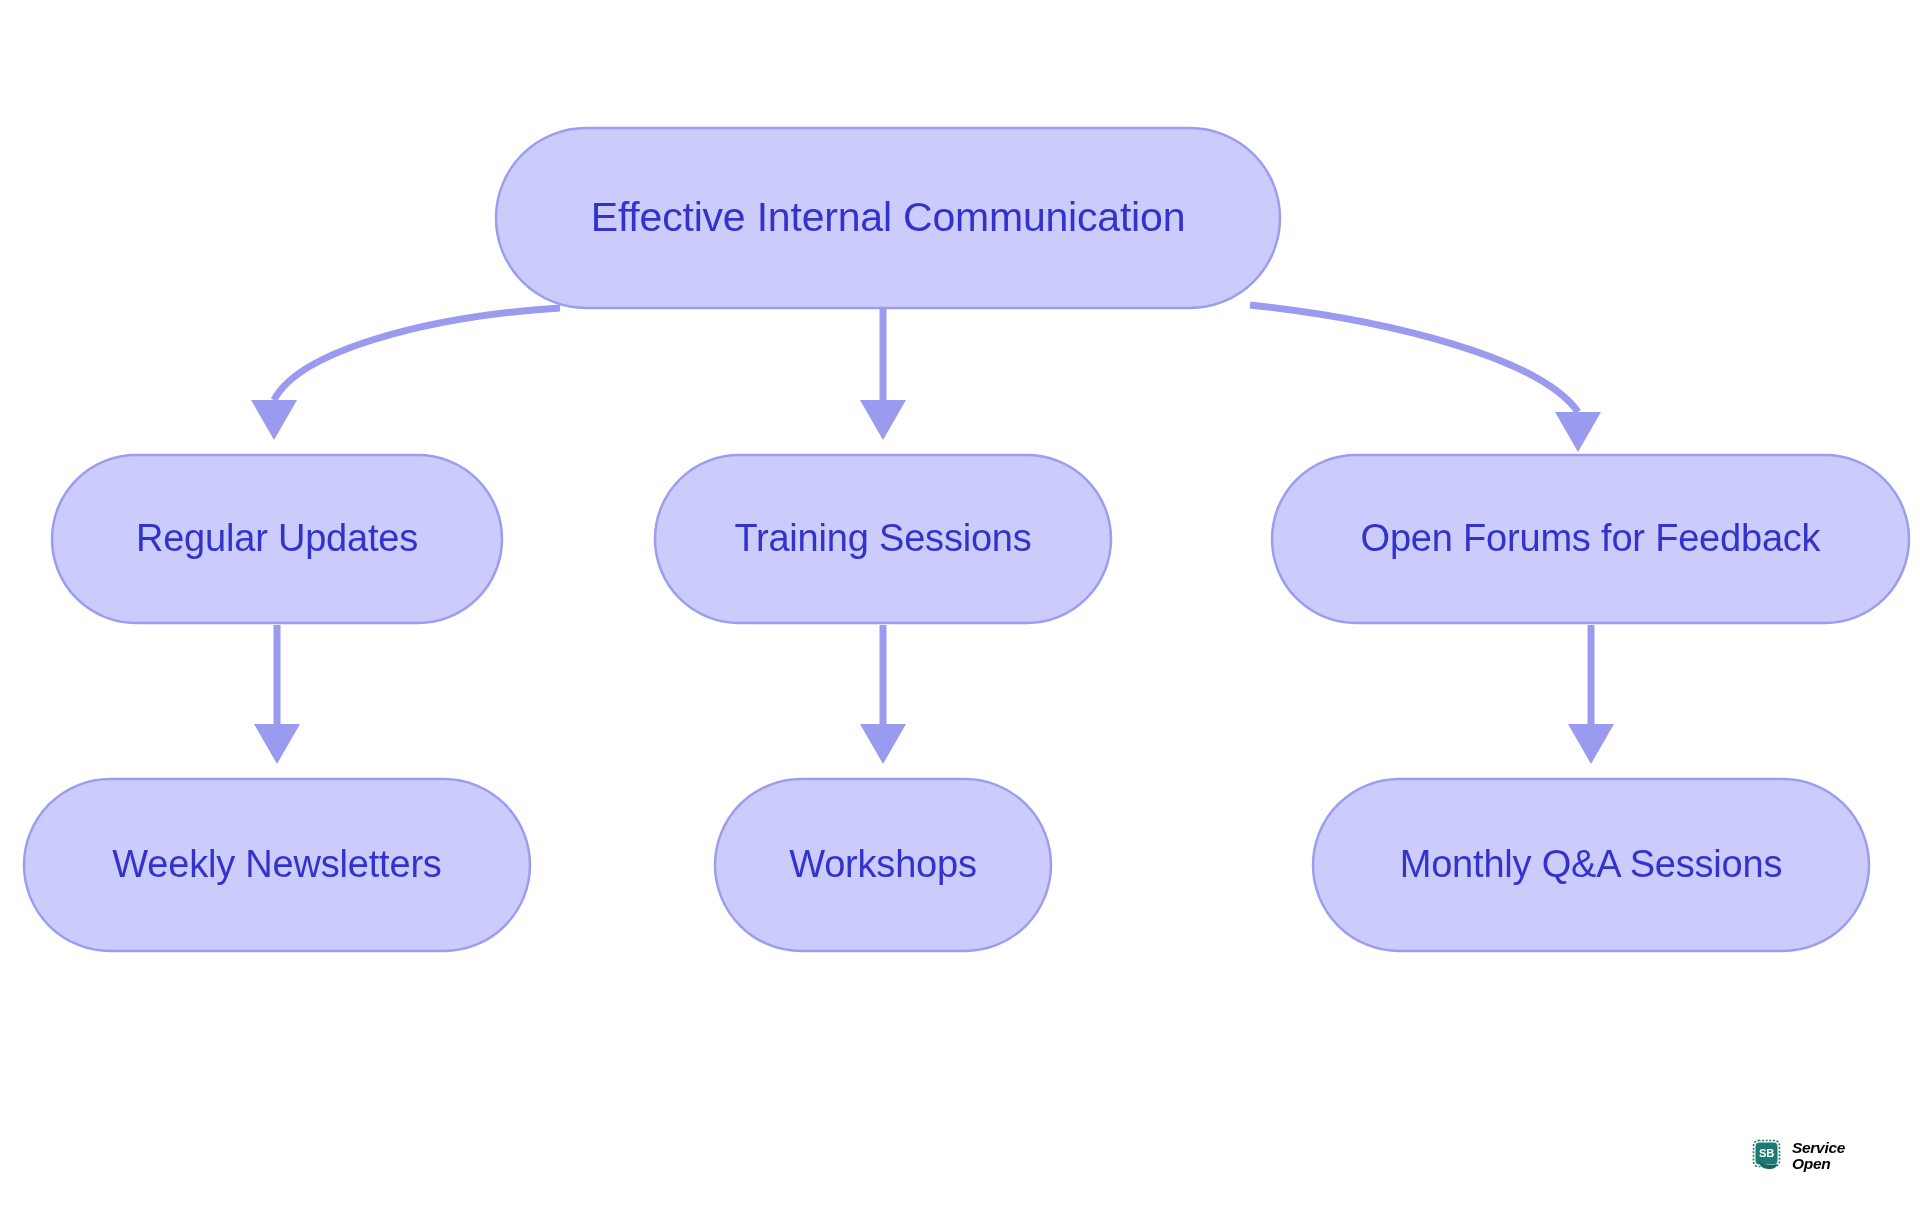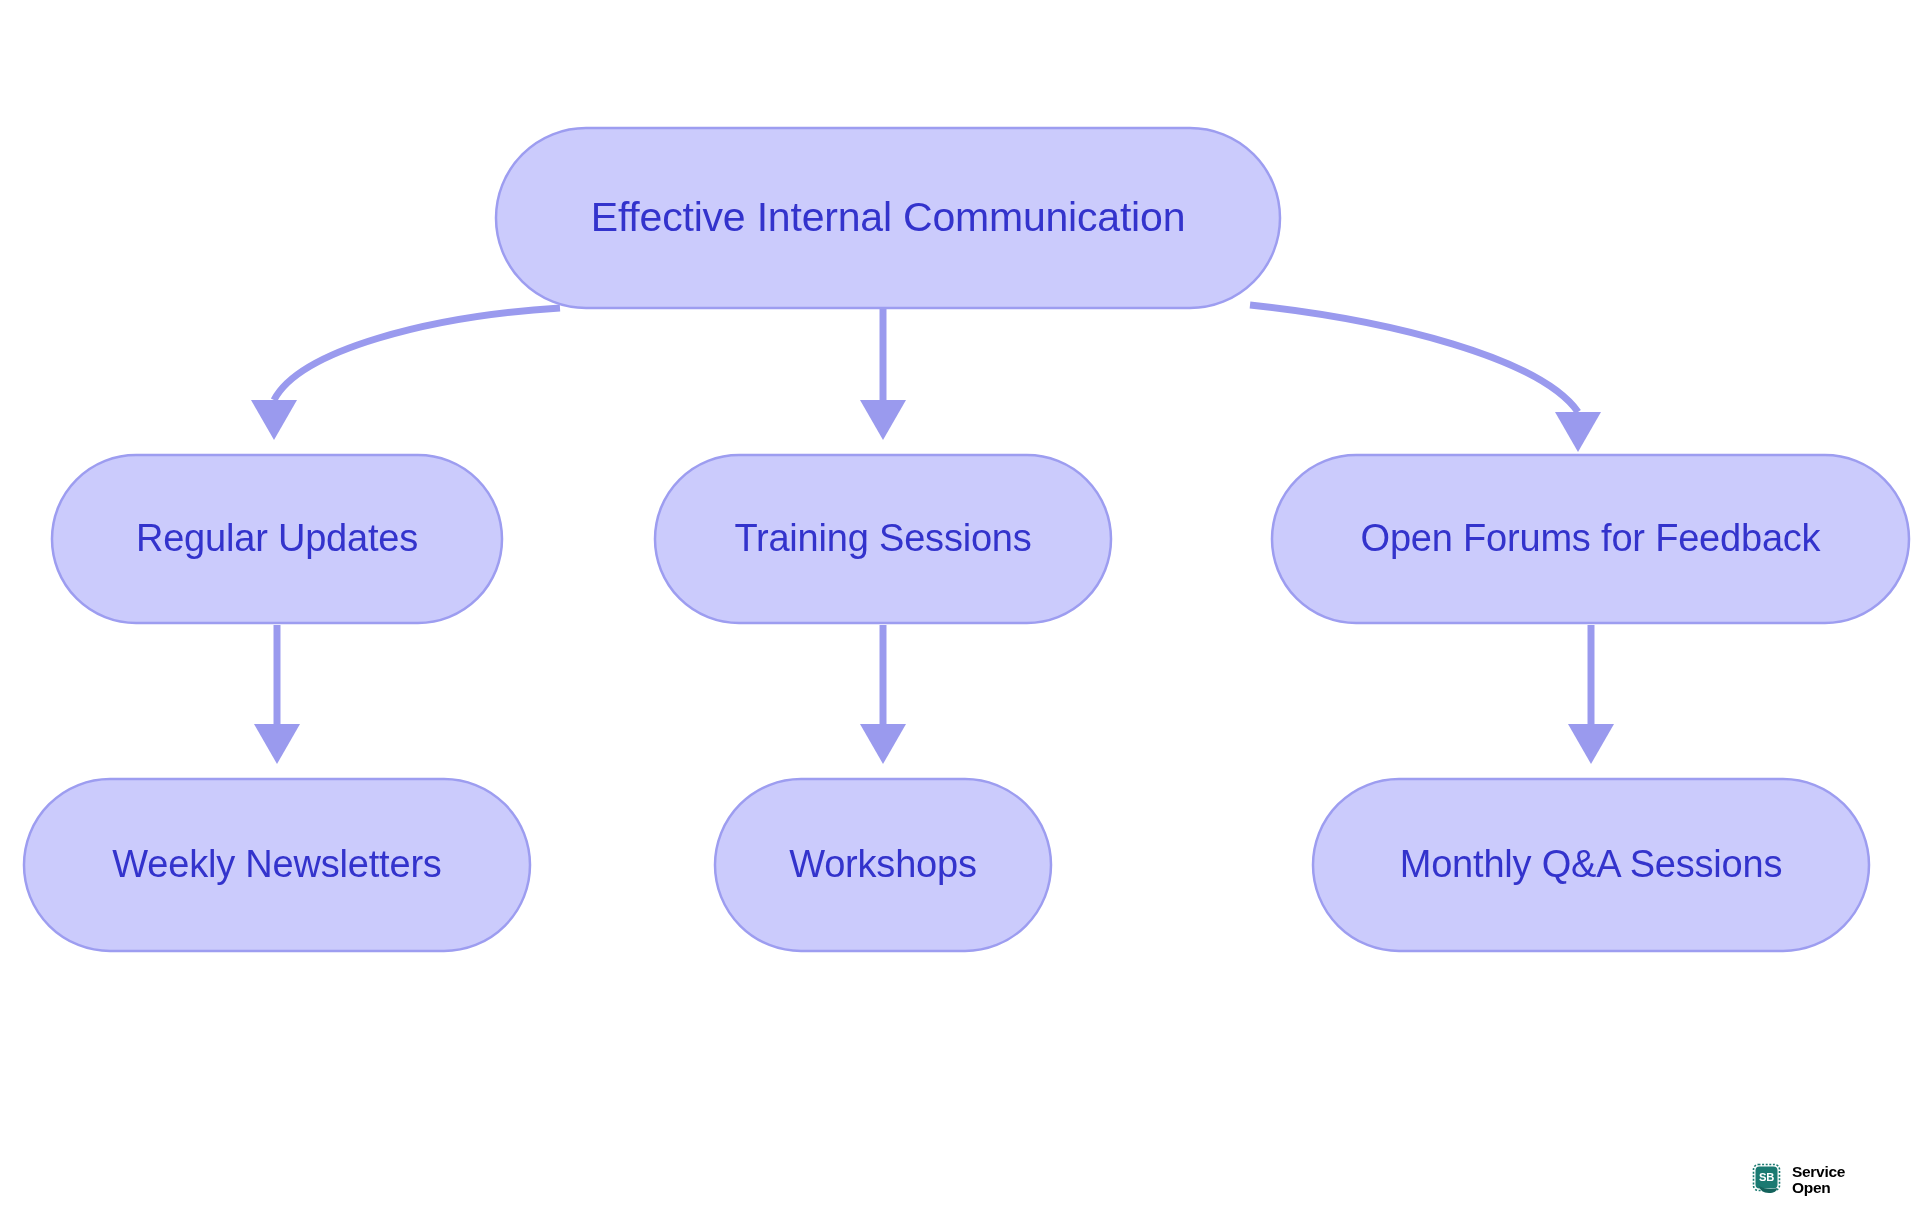--- a/index.html
+++ b/index.html
@@ -43,35 +43,35 @@
     stroke: none;
   }
   
   .brand {
     position: absolute;
     left: 1752px;
     top: 1139px;
     display: flex;
     align-items: center;
     gap: 7px;
-    margin-top: 24px;
   }
   .brand-mark {
     width: 33px;
     height: 33px;
     position: relative;
     flex: none;
   }
   .brand-mark svg { display:block; width:33px; height:33px; }
   .brand-word {
     font-family: "Liberation Sans", sans-serif;
     font-weight: bold;
     font-size: 15.5px;
     line-height: 15.5px;
     letter-spacing: -0.3px;
+    font-style: italic;
   }
   .brand-word span { display:block; }
 </style>
 </head>
 <body>
 
 <div id="flow-root">
 
   <svg class="diagram" viewBox="0 0 1920 1215" xmlns="http://www.w3.org/2000/svg">
 

